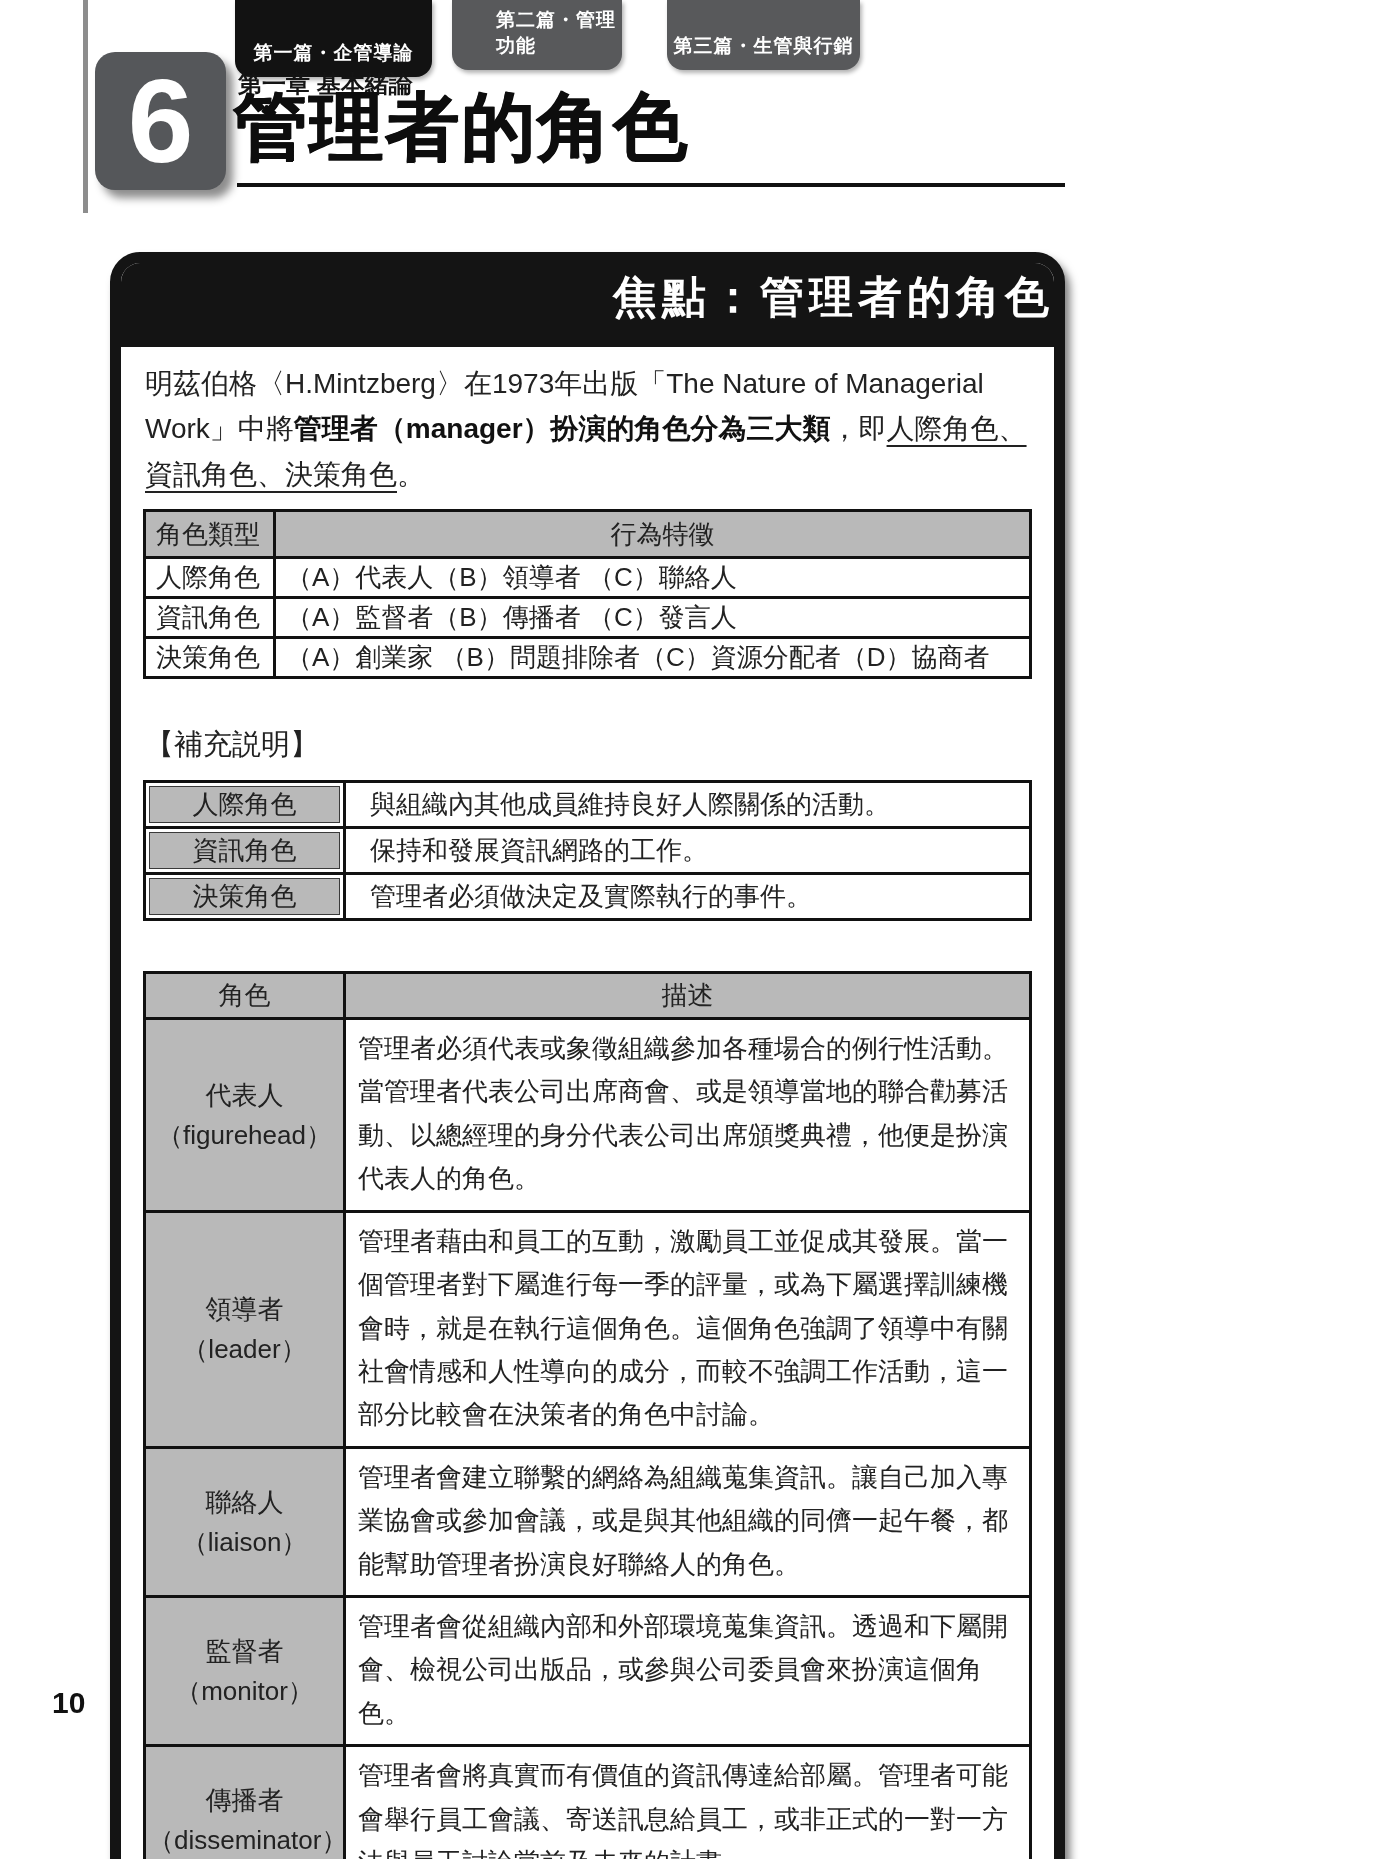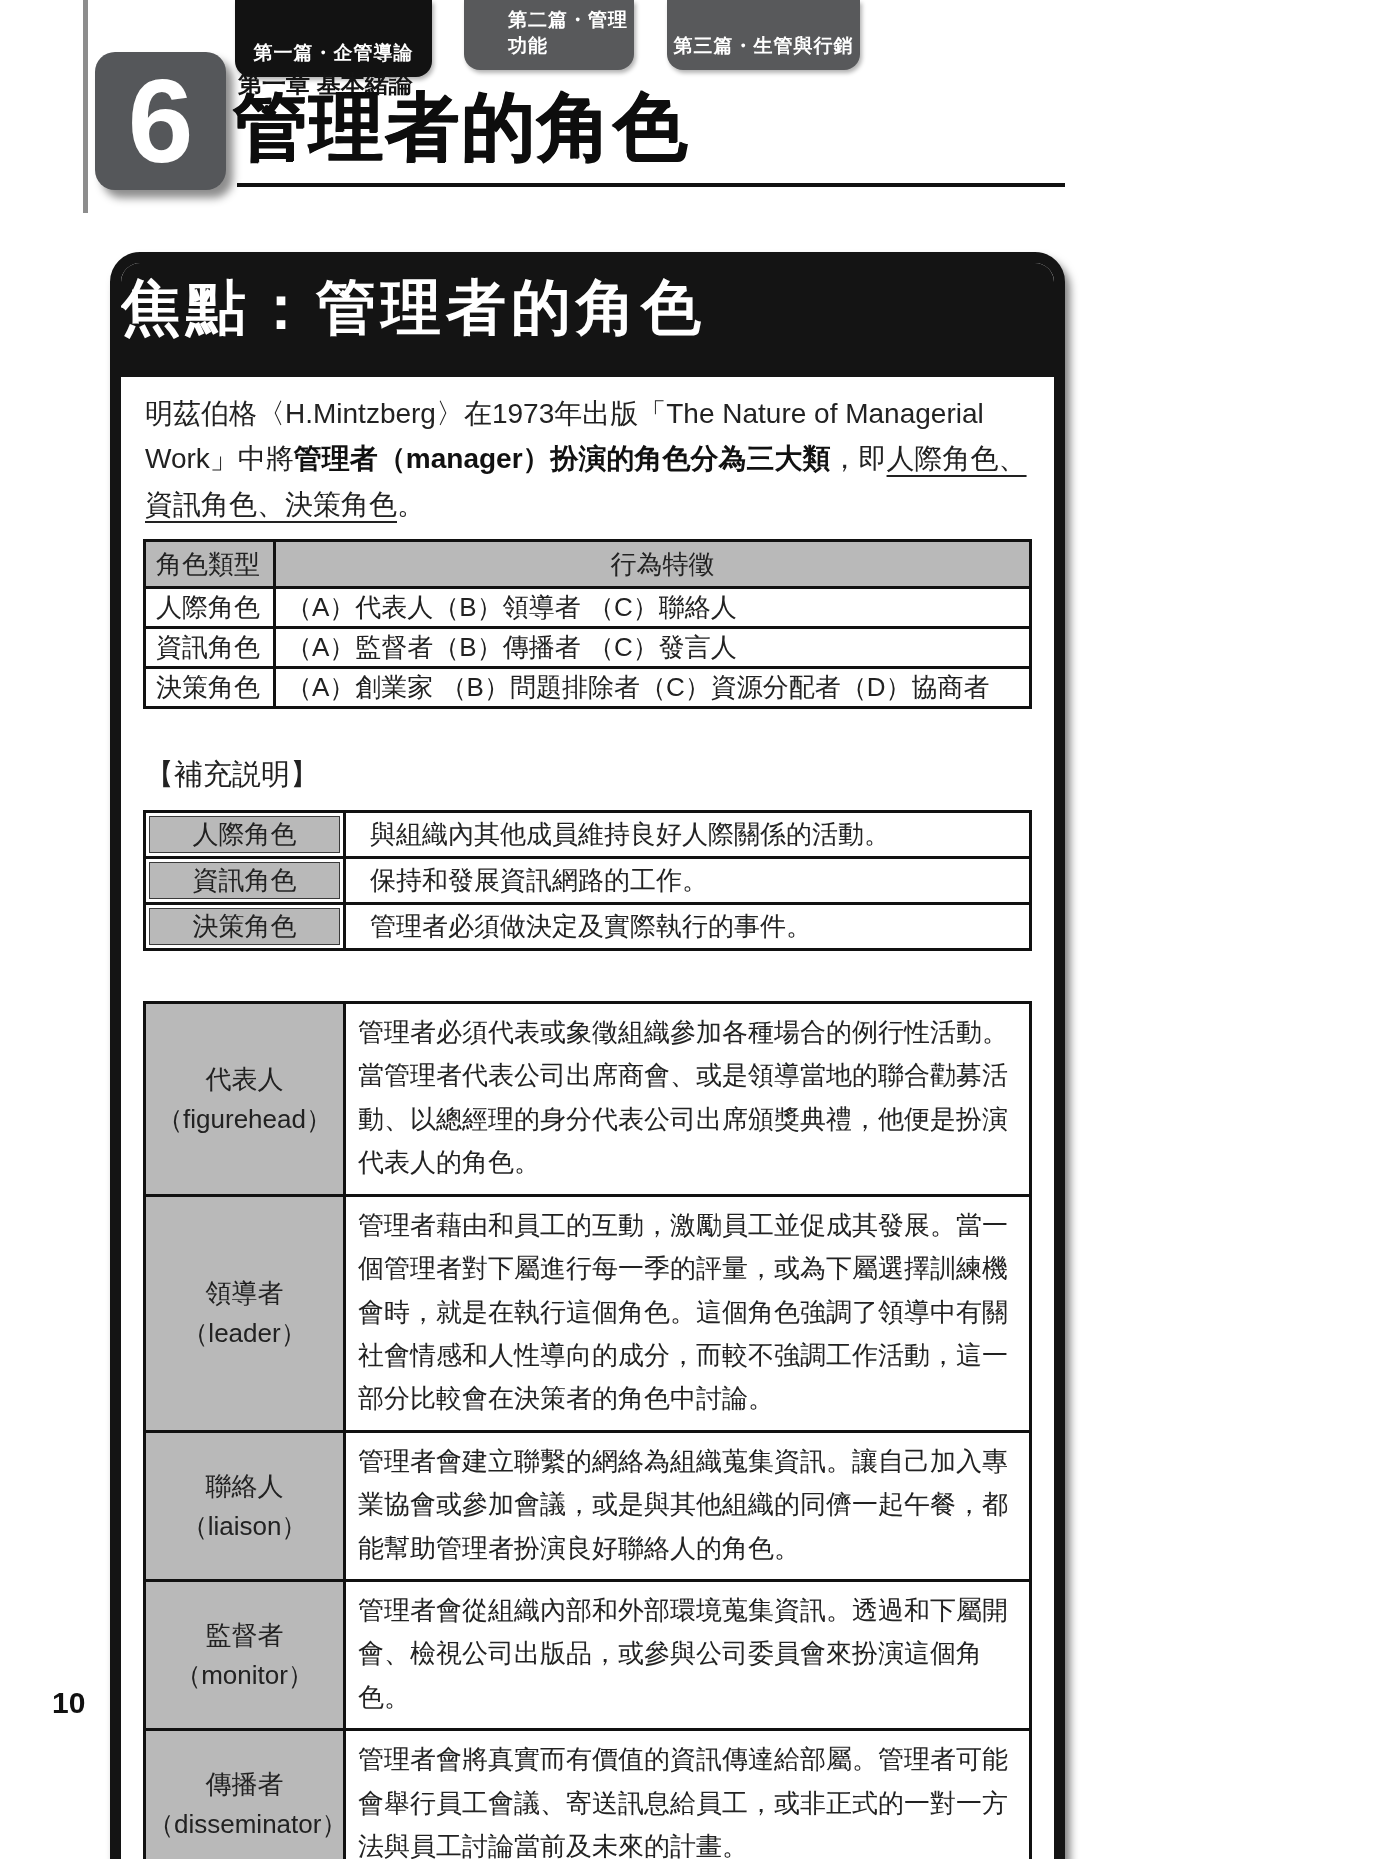--- a/index.html
+++ b/index.html
@@ -15,21 +15,21 @@
   
   .tab {
     position:absolute; top:0; background:#58595b; color:#fff;
     font-weight:bold; font-size:19px; letter-spacing:1px;
     display:flex; align-items:flex-end; justify-content:center;
     padding-bottom:11px; border-radius:0 0 16px 16px;
     box-shadow:2px 3px 4px rgba(0,0,0,0.3);
   }
   .tab.active { background:#121212; }
   .tab1 { left:235px; width:197px; height:77px; }
-  .tab2 { left:464px; width:170px; height:70px;padding-left:44px; }
+  .tab2 { left:452px; width:170px; height:70px;padding-left:44px; }
   .tab3 { left:667px; width:193px; height:70px; }
   .tab4 { left:875px; width:172px; height:70px; }
 
   
   .badge {
     position:absolute; left:95px; top:52px; width:131px; height:138px;
     background:#55575a; border-radius:20px;
     box-shadow:7px 8px 9px rgba(0,0,0,0.45);
     display:flex; align-items:center; justify-content:center;
     color:#fff; font-size:118px; font-weight:bold; line-height:1;
@@ -43,23 +43,23 @@
   .title-rule { position:absolute; left:237px; top:183px; width:828px; height:4px; background:#111; }
 
   
   .focus-box {
     position:absolute; left:110px; top:252px; width:955px; min-height:1462px;
     background:#fff; border:11px solid #141414; border-radius:30px;
     box-shadow:5px 7px 8px rgba(0,0,0,0.5);
     overflow:hidden;
   }
   .focus-header {
-    background:#141414; color:#fff; text-align:left;
-    font-size:60px; font-weight:900; letter-spacing:5px;
-    padding:5px 0 28px;
+    background:#141414; color:#fff; text-align:right;
+    font-size:44px; font-weight:900; letter-spacing:5px;
+    padding:5px 0 20px;
   }
   .focus-content { padding:4px 22px 26px; }
 
   .intro { font-size:28px; line-height:1.62; margin:10px 2px 12px; color:#222; }
   .intro b { color:#111; }
   .intro .u { text-decoration:underline; text-underline-offset:7px; text-decoration-thickness:2px; }
 
   table { width:100%; border-collapse:collapse; font-size:26px; color:#222; table-layout:fixed; }
   th { font-weight:normal; }
 
@@ -160,20 +160,24 @@
           <td class="labelwrap">
             <div class="graybox">決策角色</div>
           </td>
           <td class="rdesc">管理者必須做決定及實際執行的事件。</td>
         </tr>
       </tbody>
         </table>
 
       <table class="t3">
         <tbody>
+            <tr>
+          <th class="col-role">角色</th>
+          <th>描述</th>
+        </tr>
         <tr>
           <td class="rlabel col-role">
             <span>代表人</span><br>
             <span>（figurehead）</span>
           </td>
           <td class="rdesc">管理者必須代表或象徵組織參加各種場合的例行性活動。當管理者代表公司出席商會、或是領導當地的聯合勸募活動、以總經理的身分代表公司出席頒獎典禮，他便是扮演代表人的角色。</td>
         </tr>
         <tr>
           <td class="rlabel col-role">
             <span>領導者</span><br>

